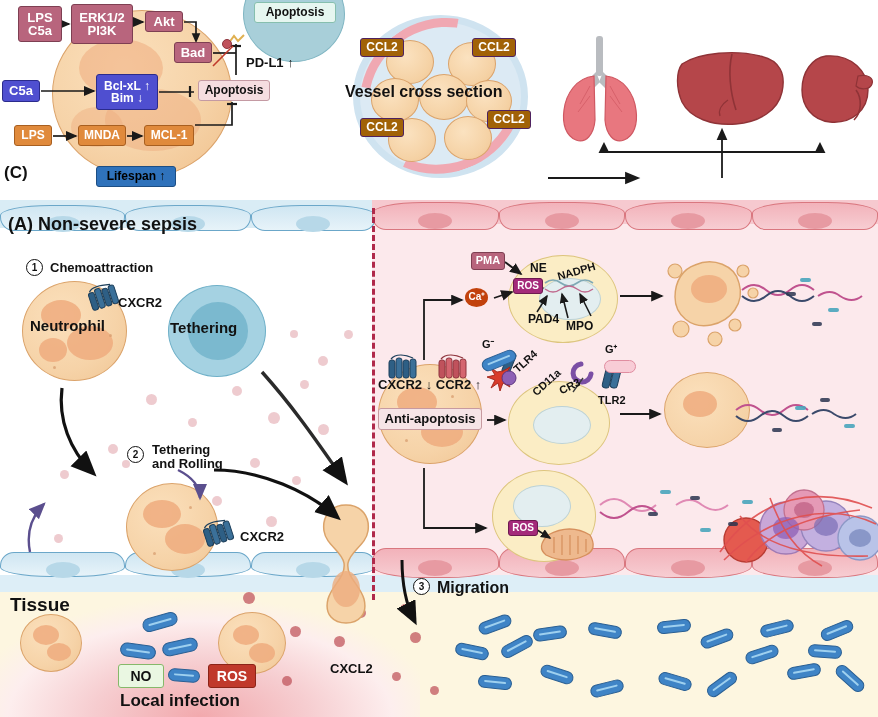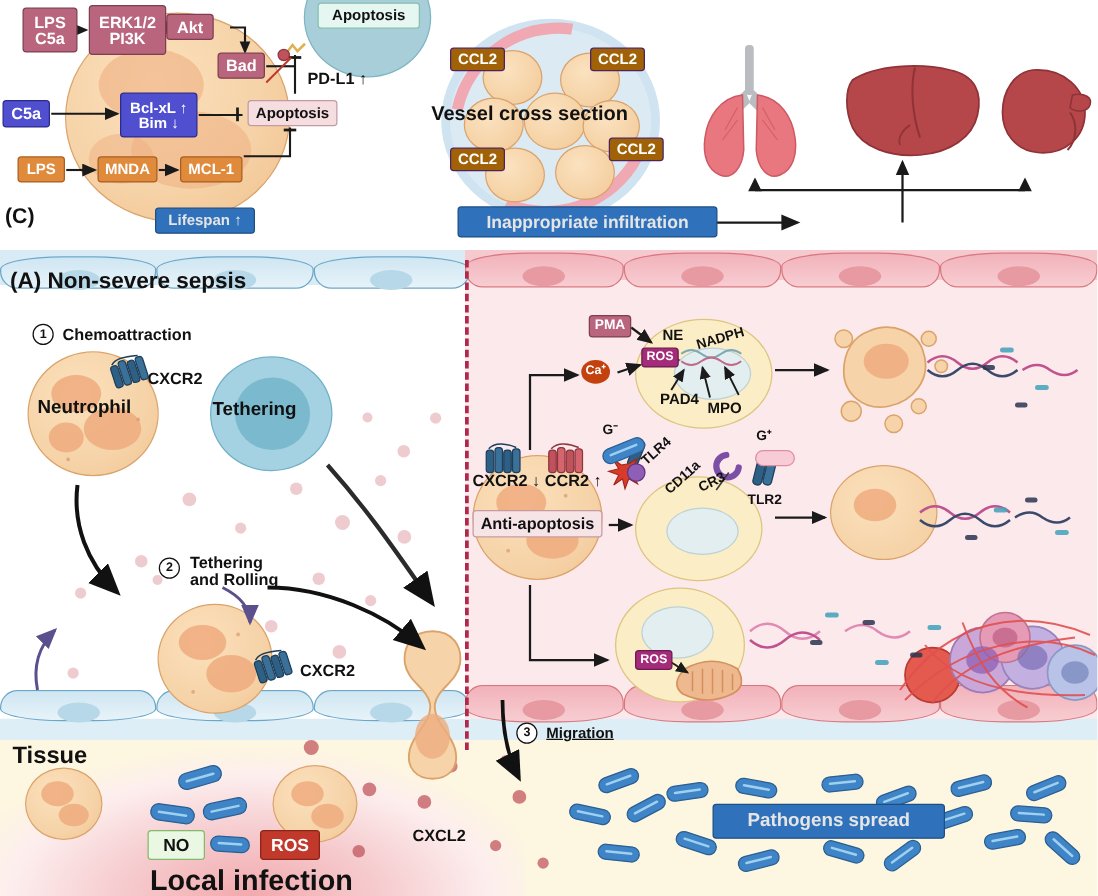--- a/index.html
+++ b/index.html
@@ -20,21 +20,21 @@
     font-weight: bold;
     line-height: 1.02;
     text-align: center;
     white-space: pre-line;
     border-radius: 3px;
     z-index: 30;
   }
   .lbl-mauve   { background:#b8657d; color:#fff; border:1.4px solid #7e3f52; }
   .lbl-blue    { background:#4f4fd0; color:#fff; border:1.4px solid #2b2b8c; }
   .lbl-orange  { background:#e08a3c; color:#fff; border:1.4px solid #a85f20; }
-  .lbl-steel   { background:#2f72bb; color:#e5e5e5; border:1.4px solid #1d4e84;margin-left:28px; }
+  .lbl-steel   { background:#2f72bb; color:#000000; border:1.4px solid #1d4e84; }
   .lbl-pink    { background:#f5dde0; color:#111; border:1.4px solid #c49aa3; }
   .lbl-mint    { background:#e6f6f0; color:#111; border:1.4px solid #86bfae; }
   .lbl-purple  { background:#a16207; color:#fff; border:1.4px solid #4e2260; }
   .lbl-rosebox { background:#f6e4e6; color:#111; border:1.4px solid #c79aa0; }
   .lbl-red     { background:#c0392b; color:#fff; border:1.4px solid #8b2418; }
   .lbl-green   { background:#eaf7e2; color:#111; border:1.4px solid #86b86a; }
   .lbl-magenta { background:#a42a7a; color:#fff; border:1.2px solid #6d1a50; }
   .lbl-ca      { background:#c2410c; color:#fff; border-radius:50%; }
 
   .plain {
@@ -182,21 +182,21 @@
     <div class="abs" style="left:26px;top:28px;width:84px;height:58px;border-radius:50%;background:#eeac7e;opacity:.55;"></div>
     <div class="abs" style="left:52px;top:78px;width:96px;height:62px;border-radius:50%;background:#eeac7e;opacity:.5;"></div>
     <div class="abs" style="left:18px;top:96px;width:52px;height:40px;border-radius:50%;background:#eeac7e;opacity:.45;"></div>
   </div>
   <div class="abs" id="apopCell"></div>
 
   <div class="lbl lbl-mauve" style="left:18px;top:6px;width:44px;height:36px;font-size:13px;">LPS
 C5a</div>
   <div class="lbl lbl-mauve" style="left:71px;top:4px;width:62px;height:40px;font-size:13px;">ERK1/2
 PI3K</div>
-  <div class="lbl lbl-mauve" style="left:133px;top:11px;width:38px;height:21px;font-size:13px;">Akt</div>
+  <div class="lbl lbl-mauve" style="left:145px;top:11px;width:38px;height:21px;font-size:13px;">Akt</div>
   <div class="lbl lbl-mauve" style="left:174px;top:42px;width:38px;height:21px;font-size:13px;">Bad</div>
   <div class="lbl lbl-blue" style="left:2px;top:80px;width:38px;height:22px;font-size:13px;">C5a</div>
   <div class="lbl lbl-blue" style="left:96px;top:74px;width:62px;height:36px;font-size:12px;">Bcl-xL ↑
 Bim ↓</div>
   <div class="lbl lbl-pink" style="left:198px;top:80px;width:72px;height:21px;font-size:12px;">Apoptosis</div>
   <div class="lbl lbl-orange" style="left:14px;top:125px;width:38px;height:21px;font-size:12px;">LPS</div>
   <div class="lbl lbl-orange" style="left:78px;top:125px;width:48px;height:21px;font-size:12px;">MNDA</div>
   <div class="lbl lbl-orange" style="left:144px;top:125px;width:50px;height:21px;font-size:12px;">MCL-1</div>
   <div class="lbl lbl-steel" style="left:96px;top:166px;width:80px;height:21px;font-size:12px;">Lifespan ↑</div>
   <div class="plain" style="left:4px;top:164px;font-size:17px;">(C)</div>
@@ -214,21 +214,20 @@
   <div class="vcell" style="left:466px;top:80px;width:46px;height:42px;"></div>
   <div class="vcell" style="left:388px;top:118px;width:48px;height:44px;"></div>
   <div class="vcell" style="left:444px;top:116px;width:48px;height:44px;"></div>
 
   <div class="plain" style="left:345px;top:84px;font-size:16px;color:#111;">Vessel cross section</div>
   <div class="lbl lbl-purple" style="left:360px;top:38px;width:44px;height:19px;font-size:12px;">CCL2</div>
   <div class="lbl lbl-purple" style="left:472px;top:38px;width:44px;height:19px;font-size:12px;">CCL2</div>
   <div class="lbl lbl-purple" style="left:360px;top:118px;width:44px;height:19px;font-size:12px;">CCL2</div>
   <div class="lbl lbl-purple" style="left:487px;top:110px;width:44px;height:19px;font-size:12px;">CCL2</div>
 
-  <div class="lbl lbl-steel" style="left:338px;top:165px;width:208px;height:25px;font-size:14px;">Inappropriate infiltration</div>
 
   <svg class="ovl" viewBox="0 0 878 717">
 
     <g class="organ">
       <rect x="596" y="36" width="7" height="40" rx="3" fill="#b9bcc0"></rect>
       <path d="M596 72 L586 82 L592 90 L600 82 Z" fill="#b9bcc0"></path>
       <path d="M603 72 L613 82 L607 90 L599 82 Z" fill="#b9bcc0"></path>
       <path d="M594 76 C576 78 566 94 564 110 C562 124 566 136 576 140 C586 144 594 134 595 120 Z" fill="#e8777f" stroke="#cf5862" stroke-width="1.2"></path>
       <path d="M606 76 C624 78 634 94 636 110 C638 124 634 136 624 140 C614 144 606 134 605 120 Z" fill="#e8777f" stroke="#cf5862" stroke-width="1.2"></path>
       <path d="M590 86 L580 104 M590 96 L578 112 M610 86 L620 104 M610 96 L622 112" stroke="#cf5862" stroke-width="0.9" fill="none" opacity=".8"></path>
@@ -304,21 +303,21 @@
     <svg viewBox="0 0 56 122" width="56" height="122">
       <path d="M28 2 C44 2 52 14 50 28 C48 42 32 48 30 60 C28 74 42 82 46 96 C50 112 40 120 28 120
                C16 120 6 112 10 96 C14 82 28 74 26 60 C24 48 8 42 6 28 C4 14 12 2 28 2 Z" fill="#f6d3a8" stroke="#dba36a" stroke-width="1.5"></path>
       <ellipse cx="28" cy="86" rx="14" ry="18" fill="#eeac7e" opacity=".8"></ellipse>
     </svg>
   </div>
 
   <div class="plain" style="left:330px;top:662px;font-size:13px;">CXCL2</div>
 
   <div class="circnum" style="left:413px;top:578px;">3</div>
-  <div class="plain" style="left:437px;top:580px;font-size:12px;text-decoration:underline;">Migration</div>
+  <div class="plain" style="left:437px;top:580px;font-size:16px;">Migration</div>
 
   <div class="recept" style="left:86px;top:283px;">
     <svg width="36" height="30" viewBox="0 0 36 30">
       <g transform="rotate(-18 18 15)">
         <rect x="4" y="6" width="6" height="18" rx="2.5" fill="#2e5f85" stroke="#1d3f5b" stroke-width="1"></rect>
         <rect x="11" y="4" width="6" height="20" rx="2.5" fill="#3b7099" stroke="#1d3f5b" stroke-width="1"></rect>
         <rect x="18" y="6" width="6" height="18" rx="2.5" fill="#2e5f85" stroke="#1d3f5b" stroke-width="1"></rect>
         <rect x="25" y="5" width="6" height="19" rx="2.5" fill="#3b7099" stroke="#1d3f5b" stroke-width="1"></rect>
         <path d="M6 5 C10 0 20 2 28 4" stroke="#1d3f5b" stroke-width="1.2" fill="none"></path>
       </g>
@@ -507,24 +506,23 @@
         <path d="M20 72 C60 14 120 6 172 28"></path>
         <path d="M24 80 C70 34 130 22 176 44"></path>
         <path d="M46 82 C70 50 110 36 160 30"></path>
         <path d="M40 36 C60 62 100 78 168 76"></path>
         <path d="M70 18 C82 50 96 72 122 86"></path>
       </g>
     </svg>
   </div>
 
   <div class="plain" style="left:10px;top:595px;font-size:19px;">Tissue</div>
-  <div class="plain" style="left:120px;top:692px;font-size:23px;">Local infection</div>
+  <div class="plain" style="left:120px;top:692px;font-size:17px;">Local infection</div>
   <div class="lbl lbl-green" style="left:118px;top:664px;width:46px;height:24px;font-size:14px;">NO</div>
   <div class="lbl lbl-red" style="left:208px;top:664px;width:48px;height:24px;font-size:14px;">ROS</div>
-  <div class="lbl lbl-steel" style="left:542px;top:643px;width:186px;height:28px;font-size:15px;">Pathogens spread</div>
 
   <div class="neutro" style="left:20px;top:614px;width:62px;height:58px;">
     <div class="lobe" style="left:12px;top:10px;width:26px;height:20px;"></div>
     <div class="lobe" style="left:26px;top:28px;width:24px;height:18px;"></div>
   </div>
   <div class="neutro" style="left:218px;top:612px;width:68px;height:62px;">
     <div class="lobe" style="left:14px;top:12px;width:26px;height:20px;"></div>
     <div class="lobe" style="left:30px;top:30px;width:26px;height:20px;"></div>
   </div>
 

